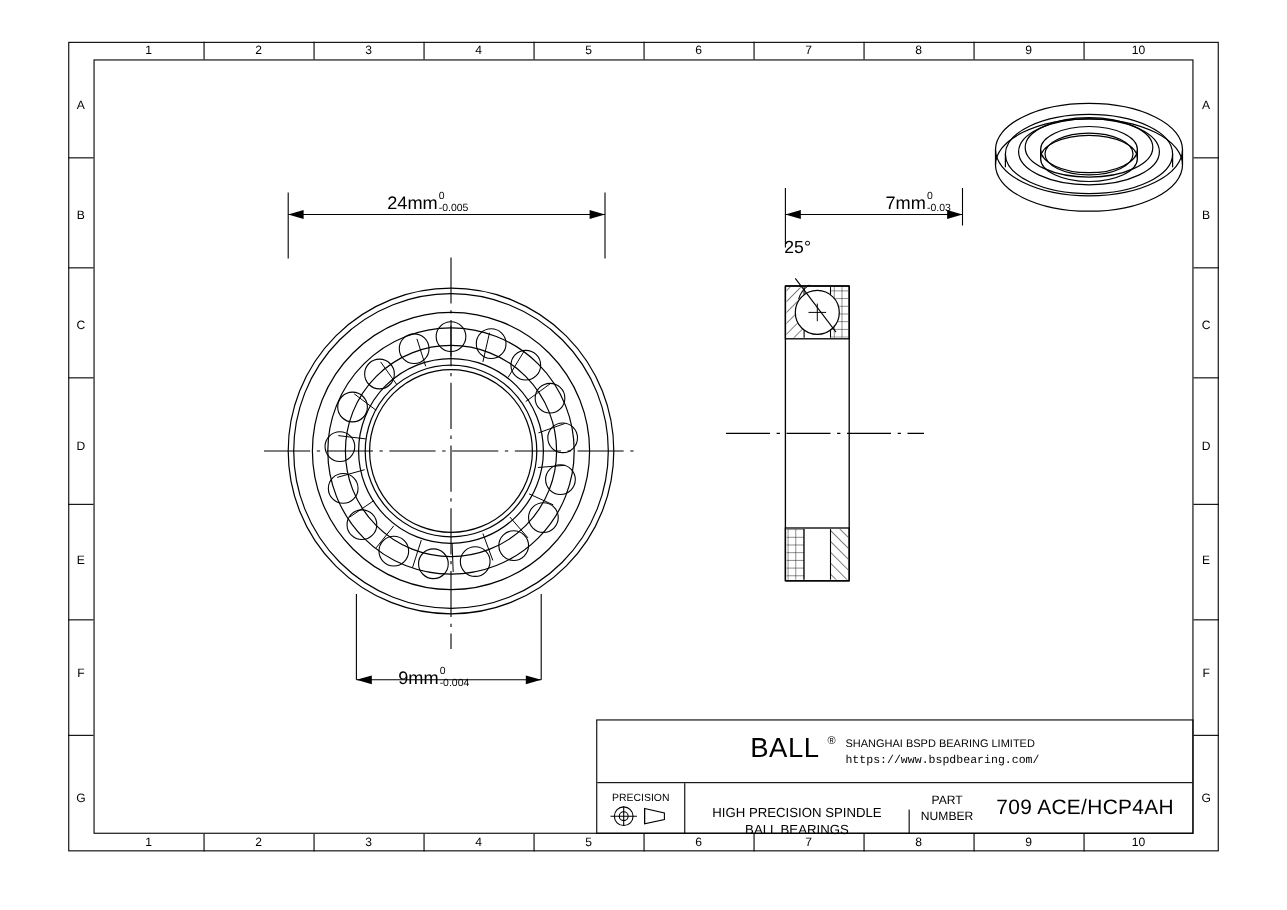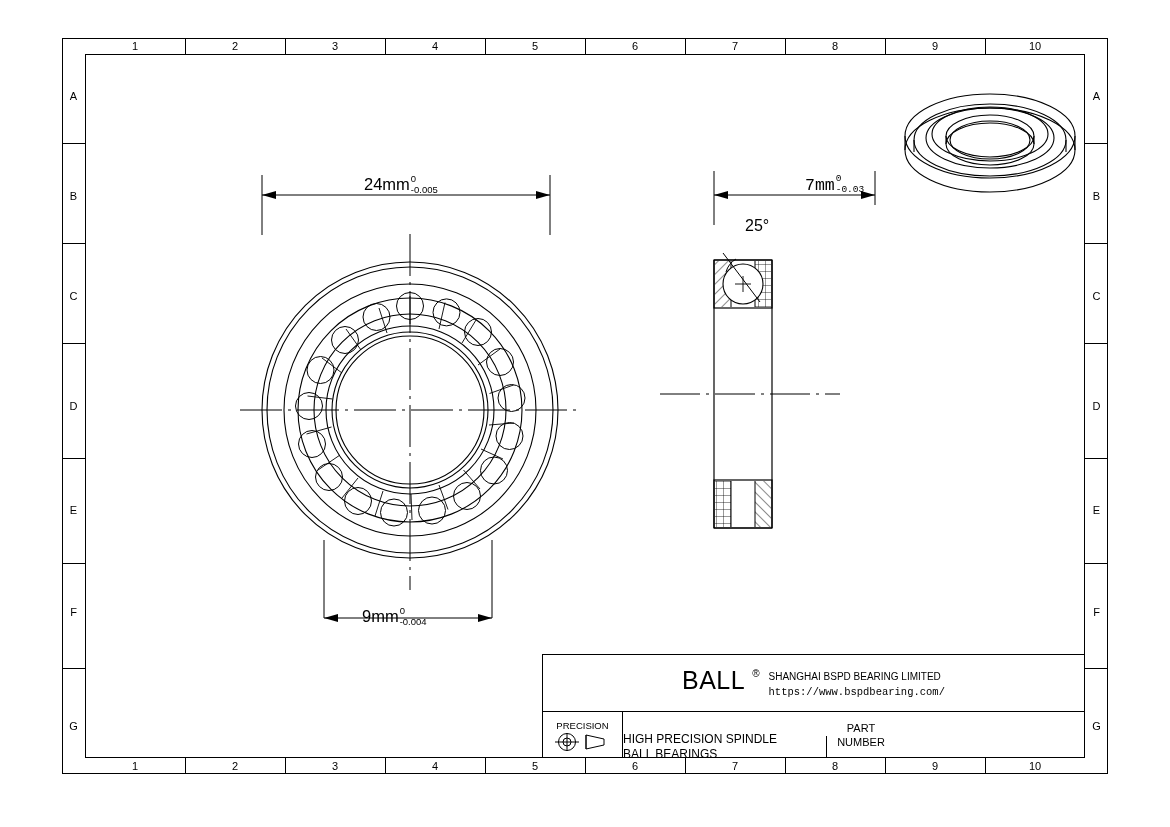--- a/index.html
+++ b/index.html
@@ -120,20 +120,21 @@
   .cell-proj-label {
     font-size: 9.5px;
     line-height: 12px;
   }
   .cell-desc {
     width: 204px;
     border-right: 1.2px solid #000;
     box-sizing: border-box;
     display: flex;
     flex-direction: column;
+    align-items: center;
     justify-content: center;
     margin-top: 24px;
   }
   .cell-desc div { font-size: 12px; line-height: 15px; }
   .cell-pn-label {
     width: 62px;
     box-sizing: border-box;
     display: flex;
     flex-direction: column;
     justify-content: center;
@@ -321,21 +322,21 @@
     <g stroke="#000" stroke-width="1" fill="none">
 
       <line x1="12" y1="10" x2="12" y2="130"></line>
       <line x1="300" y1="10" x2="300" y2="130"></line>
 
       <line x1="12" y1="30" x2="300" y2="30"></line>
     </g>
     <polygon points="12,30 26,26 26,34" fill="#000"></polygon>
     <polygon points="300,30 286,26 286,34" fill="#000"></polygon>
   </svg>
-  <div class="abs dimtext" style="left:364px; top:175px;">
+  <div class="abs dimtext" style="left:352px; top:175px;">
     <span>24mm</span><span class="tol">
         <span class="up">0</span>
         <span class="lo">-0.005</span>
       </span>
   </div>
 
   <svg class="abs" style="left:310px; top:540px;" width="220" height="90" viewBox="0 0 220 90">
     <g stroke="#000" stroke-width="1" fill="none">
       <line x1="14" y1="0" x2="14" y2="78"></line>
       <line x1="182" y1="0" x2="182" y2="78"></line>
@@ -398,32 +399,32 @@
       <line x1="75" y1="104" x2="91" y2="104"></line>
     </g>
 
     <line x1="63" y1="73" x2="100" y2="122" stroke="#000" stroke-width="1"></line>
 
     <path d="M 66 92 A 22 22 0 0 1 76 79" stroke="#000" stroke-width="1" fill="none"></path>
 
     <line x1="0" y1="214" x2="180" y2="214" stroke="#000" stroke-width="1" stroke-dasharray="40,6,3,6"></line>
   </svg>
 
-  <div class="abs angtext" style="left:713px; top:217px;margin-left:32px;">25°</div>
+  <div class="abs angtext" style="left:713px; top:217px;">25°</div>
 
   <svg class="abs" style="left:700px; top:165px;" width="200" height="60" viewBox="0 0 200 60">
     <g stroke="#000" stroke-width="1" fill="none">
       <line x1="14" y1="6" x2="14" y2="105"></line>
       <line x1="175" y1="6" x2="175" y2="40"></line>
       <line x1="14" y1="30" x2="175" y2="30"></line>
     </g>
     <polygon points="14,30 28,26 28,34" fill="#000"></polygon>
     <polygon points="175,30 161,26 161,34" fill="#000"></polygon>
   </svg>
-  <div class="abs dimtext" style="left:805px; top:175px;font-family:Liberation Mono, monospace;">
+  <div class="abs dimtext" style="left:805px; top:175px;">
     <span>7mm</span><span class="tol">
         <span class="up">0</span>
         <span class="lo">-0.03</span>
       </span>
   </div>
 
   <svg class="abs" style="left:895px; top:78px;" width="190" height="140" viewBox="0 0 190 140">
     <g fill="none" stroke="#000" stroke-width="1.1">
 
       <ellipse cx="95" cy="58" rx="85" ry="42"></ellipse>
@@ -481,16 +482,17 @@
       <div class="cell-desc">
         <div>HIGH  PRECISION SPINDLE</div>
         <div>BALL BEARINGS</div>
       </div>
 
       <div class="cell-pn-label">
         <div>PART</div>
         <div>NUMBER</div>
       </div>
 
+      <div class="cell-pn-value">709 ACE/HCP4AH</div>
     </div>
   </div>
 
 </div>
 
 </body></html>

